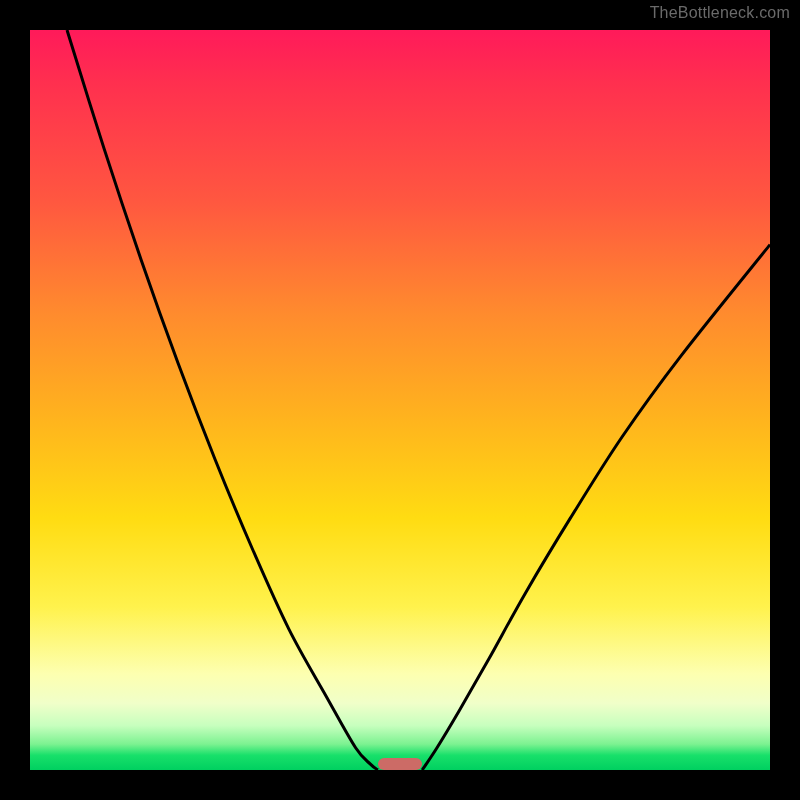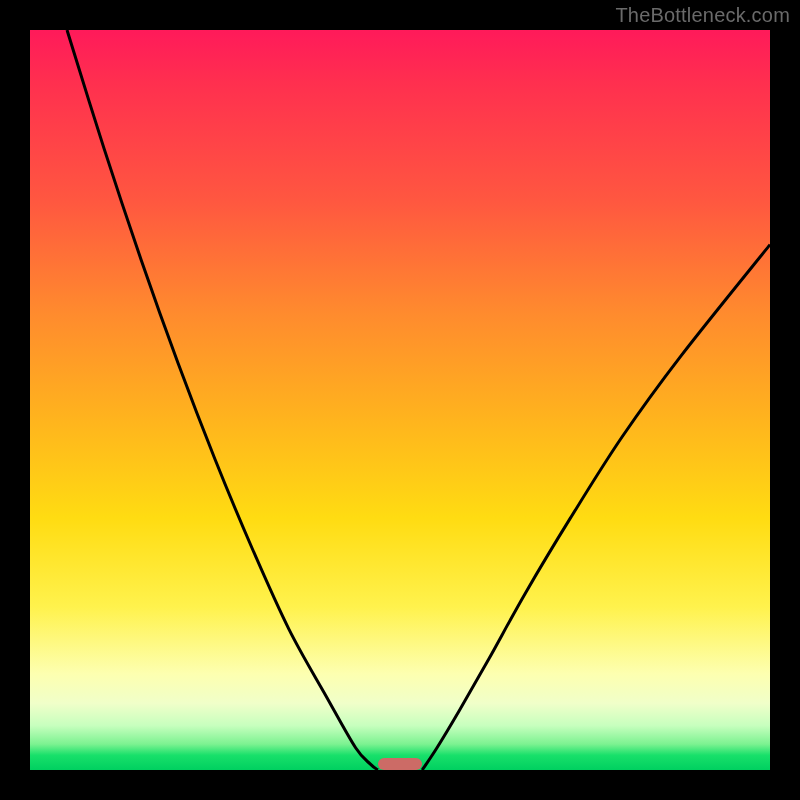--- a/index.html
+++ b/index.html
@@ -39,21 +39,21 @@
       #7cf291 96.5%,
       #18e06a 98%,
       #00d060 100%
     );
   }
   .watermark {
     position: absolute;
     top: 4px;
     right: 10px;
     color: #6a6a6a;
-    font-size: 20px;
+    font-size: 16px;
     letter-spacing: 0.2px;
     user-select: none;
   }
   .curve-svg {
     position: absolute;
     left: 0;
     top: 0;
     width: 100%;
     height: 100%;
     overflow: visible;

